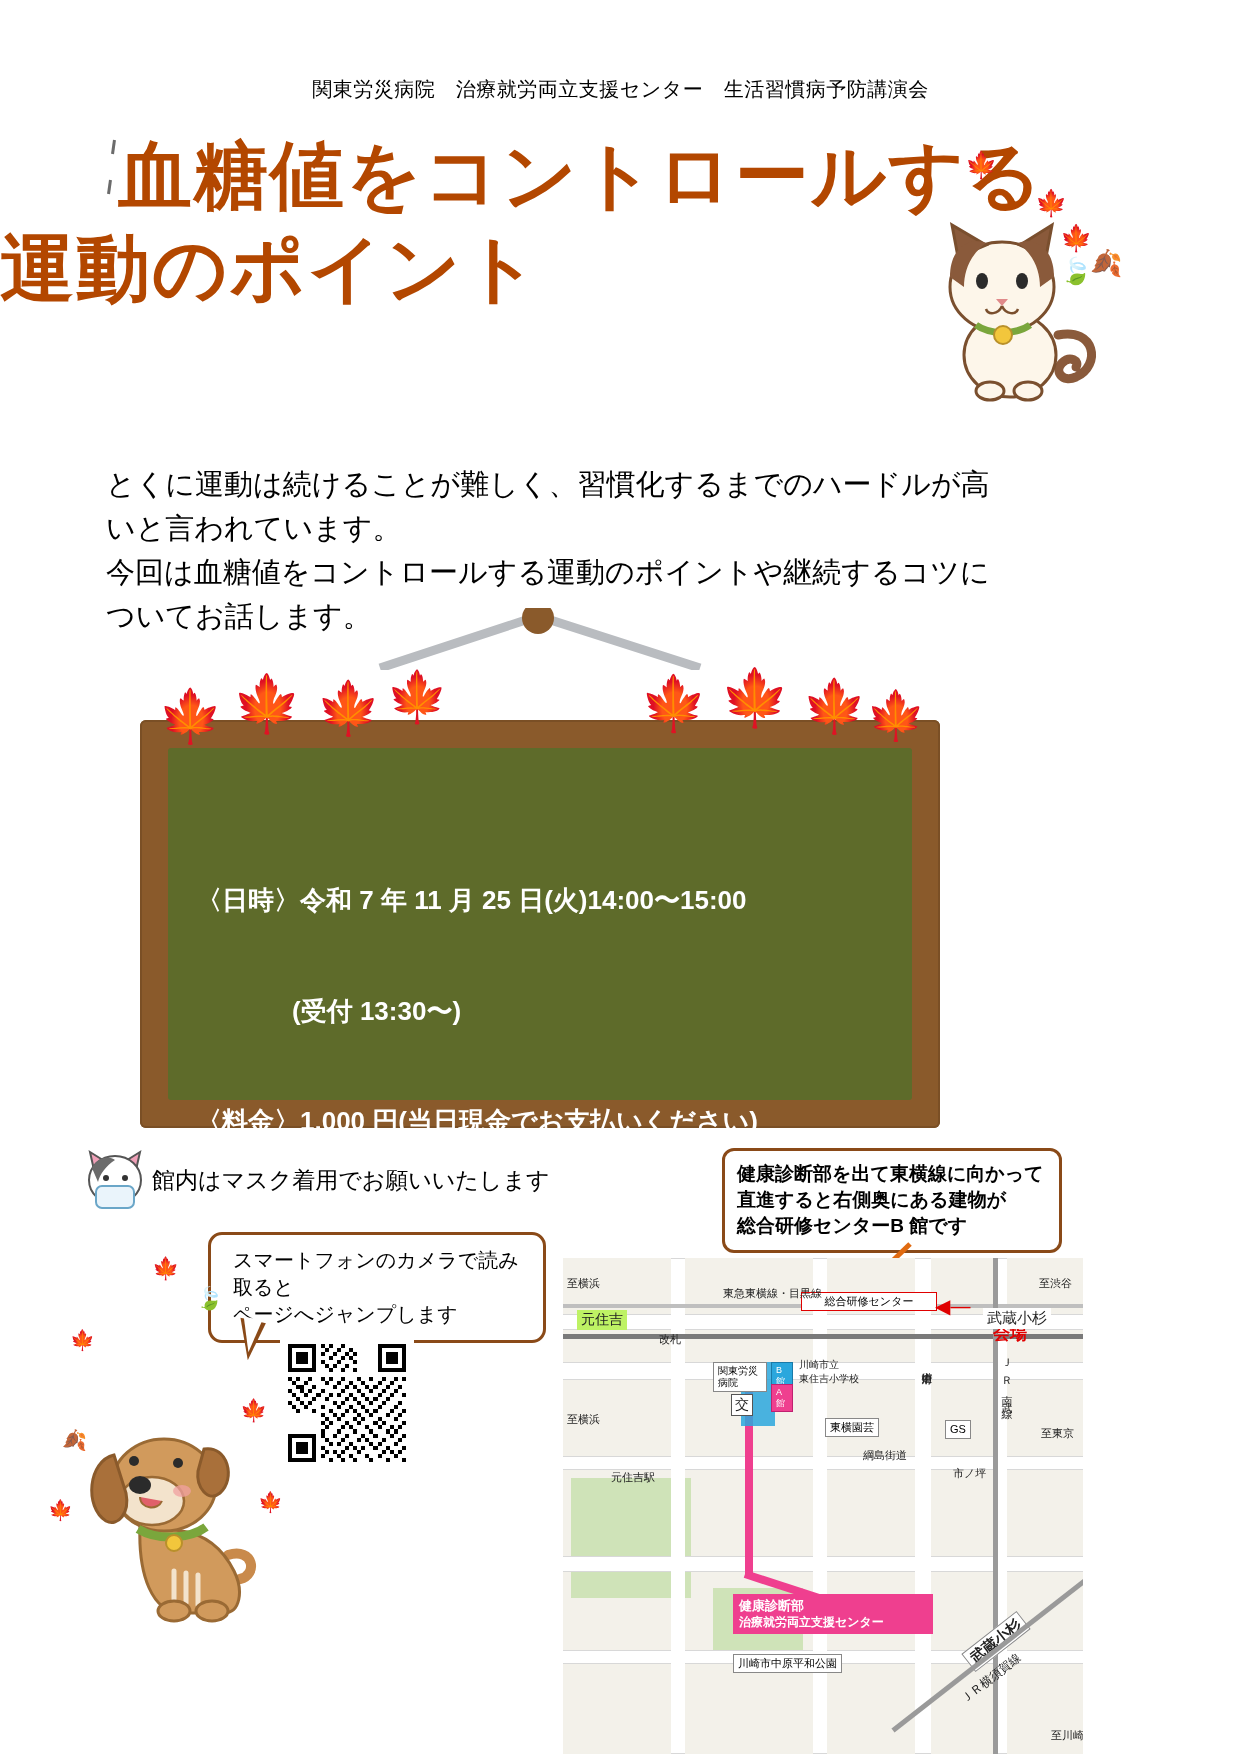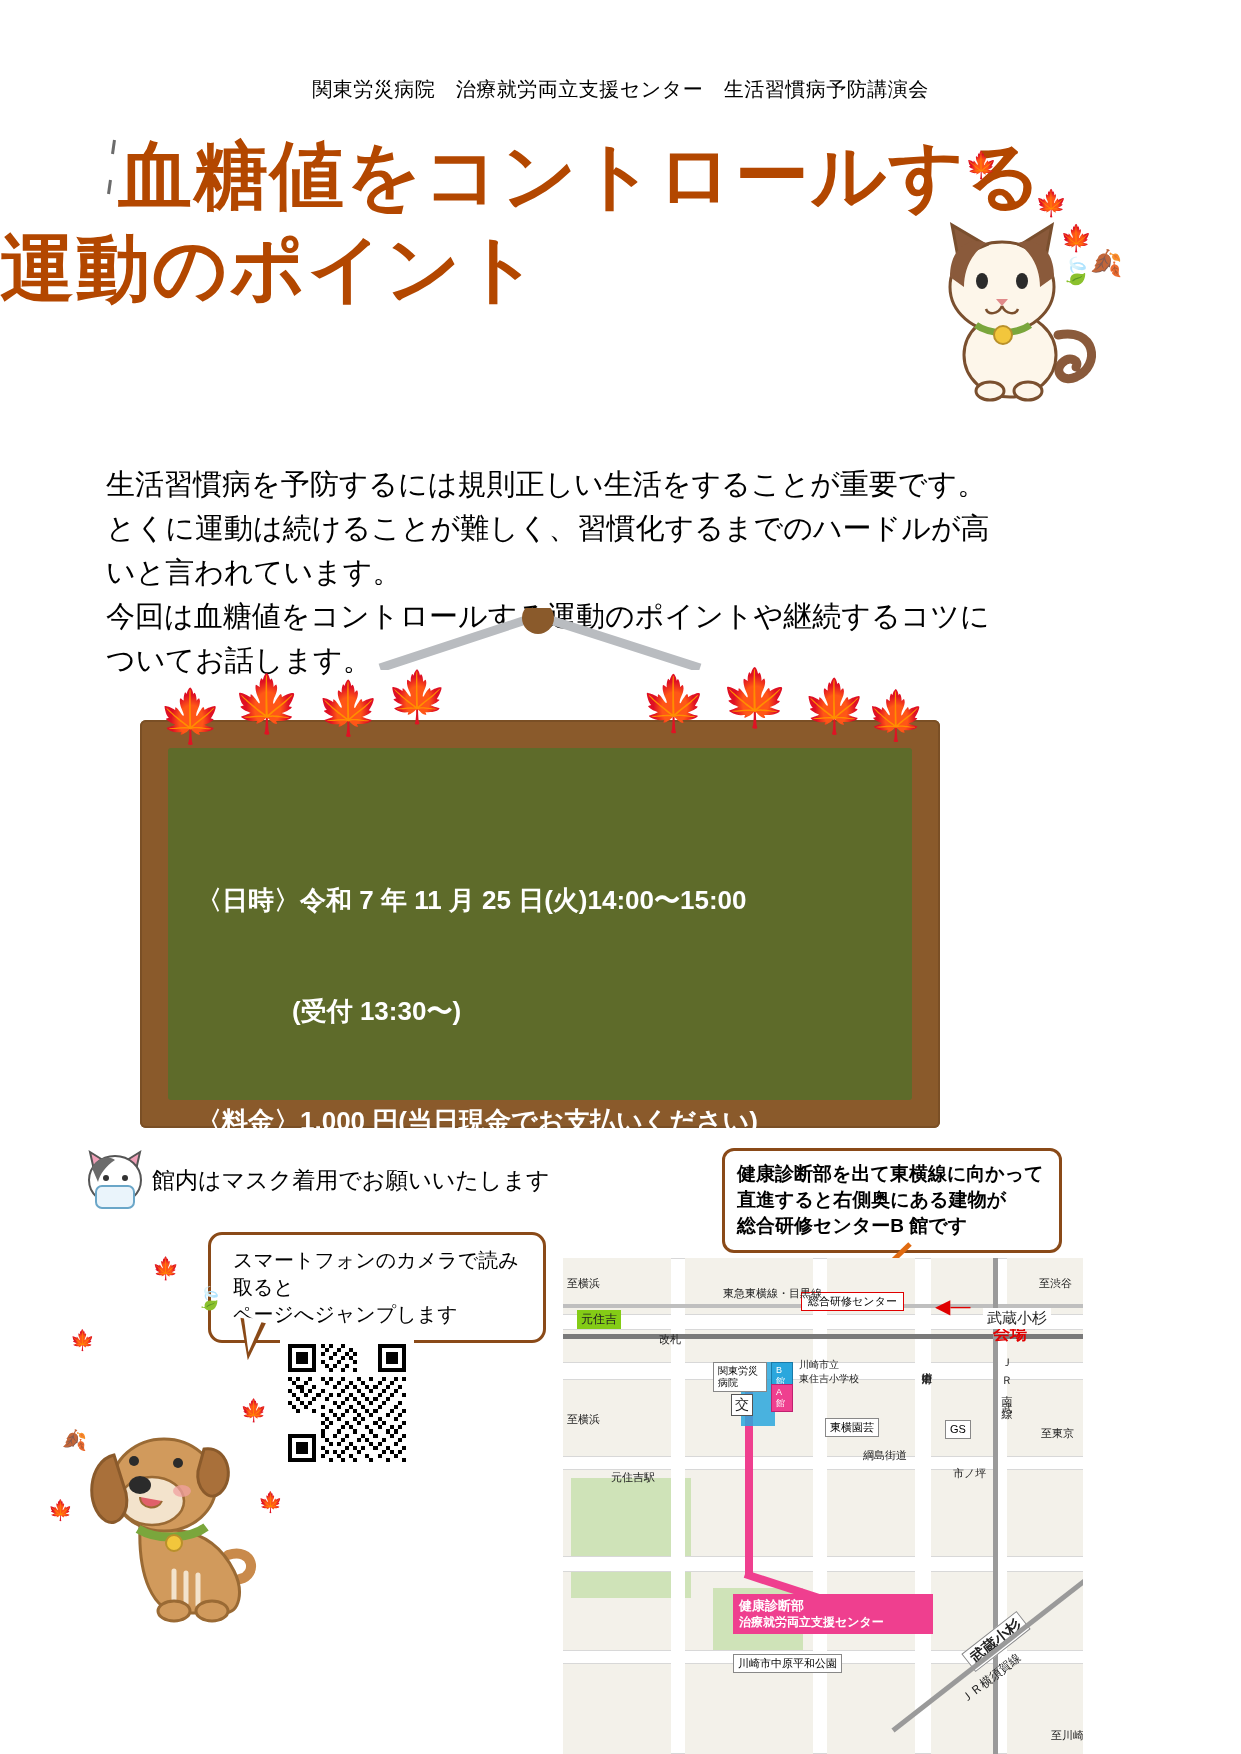--- a/index.html
+++ b/index.html
@@ -254,21 +254,20 @@
 
   <path d="M106 84 L118 84 L112 91 Z" fill="#e08a8a"></path>
   <path d="M112 91 C108 100 98 100 96 94" fill="none" stroke="#7a4f2e" stroke-width="2.5"></path>
   <path d="M112 91 C116 100 126 100 128 94" fill="none" stroke="#7a4f2e" stroke-width="2.5"></path>
 
   <path d="M86 110 C100 120 126 120 140 110" fill="none" stroke="#7aa63c" stroke-width="7"></path>
   <circle cx="113" cy="120" r="9" fill="#f2c63c" stroke="#b9902a" stroke-width="2"></circle>
 </svg>
 
 <div class="body-text">
-  <p>生活習慣病を予防するには規則正しい生活をすることが重要です。</p>
   <p>とくに運動は続けることが難しく、習慣化するまでのハードルが高</p>
   <p>いと言われています。</p>
   <p>今回は血糖値をコントロールする運動のポイントや継続するコツに</p>
   <p>ついてお話します。</p>
 </div>
 
 <div class="board-wrap">
 
   <svg class="board-rope" viewBox="0 0 340 62">
     <path d="M10 60 L168 8 L330 60" fill="none" stroke="#b9bcc0" stroke-width="9"></path>
@@ -592,27 +591,27 @@
 
   <div class="m-rail-h" style="left:0; top:46px; width:520px; height:4px;"></div>
   <div class="m-rail-h" style="left:0; top:76px; width:520px; height:5px; background:#7a7a7a;"></div>
   <div class="m-rail-h" style="left:430px; top:0; width:5px; height:496px; background:#9a9a9a;"></div>
 
   <div class="m-pink" style="left:182px; top:120px; width:8px; height:200px;"></div>
   <div class="m-pink" style="left:182px; top:312px; width:90px; height:8px; transform:rotate(18deg); transform-origin:left center;"></div>
 
   <div class="m-blue" style="left:178px; top:104px; width:34px; height:64px; opacity:0.85;"></div>
 
-  <div class="m-box-white" style="left:238px; top:34px; width:103px; text-align:center; border-color:#e00000;">総合研修センター</div>
+  <div class="m-box-white" style="left:238px; top:34px; width:136px; text-align:center; border-color:#e00000;">総合研修センター</div>
 
   <div class="m-redarrow" style="left:372px; top:36px;">◀—</div>
   <div class="m-kaijo" style="left:430px; top:34px;margin-top:30px;">会場</div>
 
   <div class="m-label" style="left:160px; top:28px;">東急東横線・目黒線</div>
-  <div class="m-label" style="left:14px; top:52px; font-size:12px; background:#84cc16; padding:1px 4px;">元住吉</div>
+  <div class="m-label" style="left:14px; top:52px; font-size:14px; background:#bef264; padding:1px 4px;">元住吉</div>
   <div class="m-label" style="left:96px; top:74px;">改札</div>
   <div class="m-label" style="left:420px; top:50px; font-size:15px; background:#fff; padding:1px 4px;">武蔵小杉</div>
   <div class="m-label" style="left:4px; top:18px;">至横浜</div>
   <div class="m-label" style="left:476px; top:18px;">至渋谷</div>
   <div class="m-label" style="left:4px; top:154px;">至横浜</div>
   <div class="m-label" style="left:478px; top:168px;">至東京</div>
   <div class="m-label" style="left:488px; top:470px;">至川崎</div>
 
   <div class="m-box-white" style="left:150px; top:104px; width:54px; font-size:10px; white-space:pre-line;">関東労災
 病院</div>

